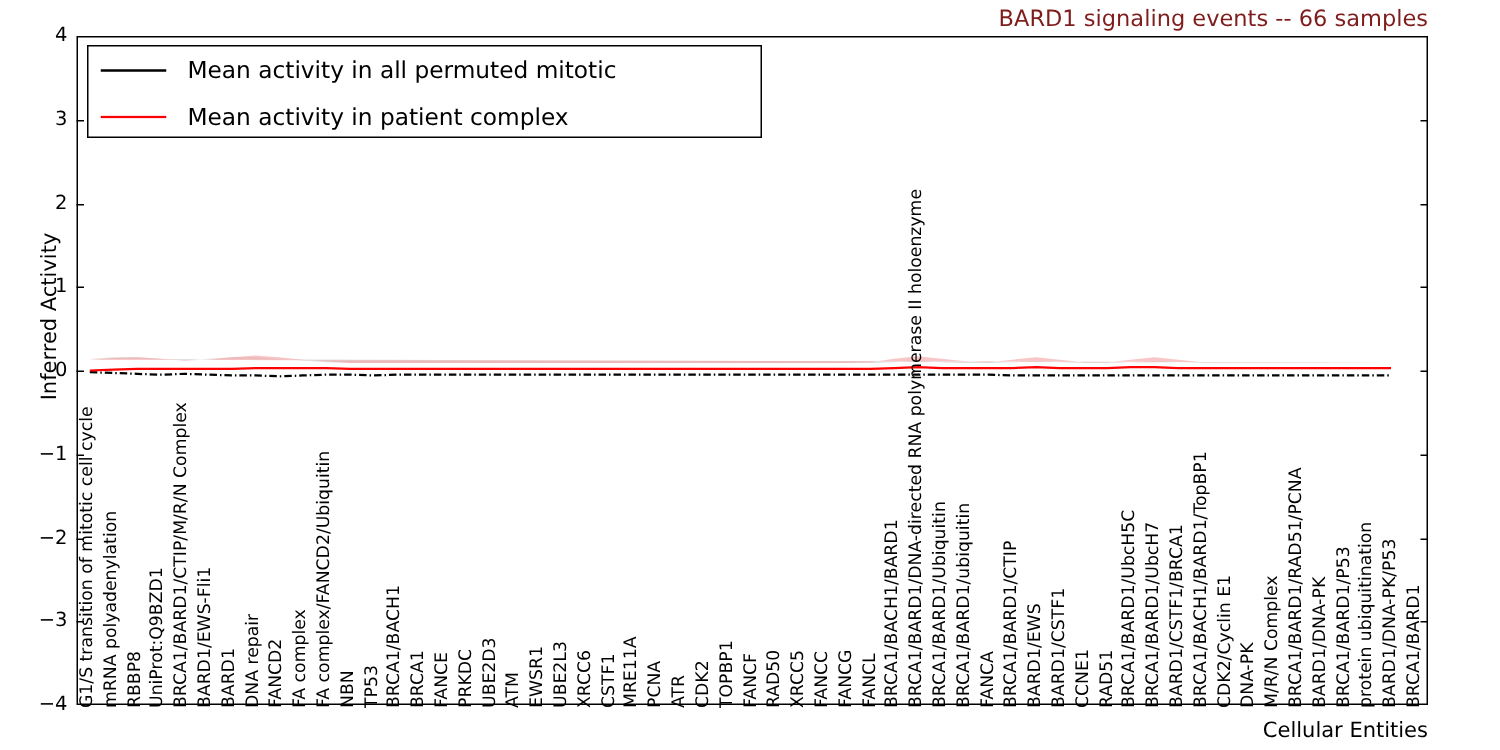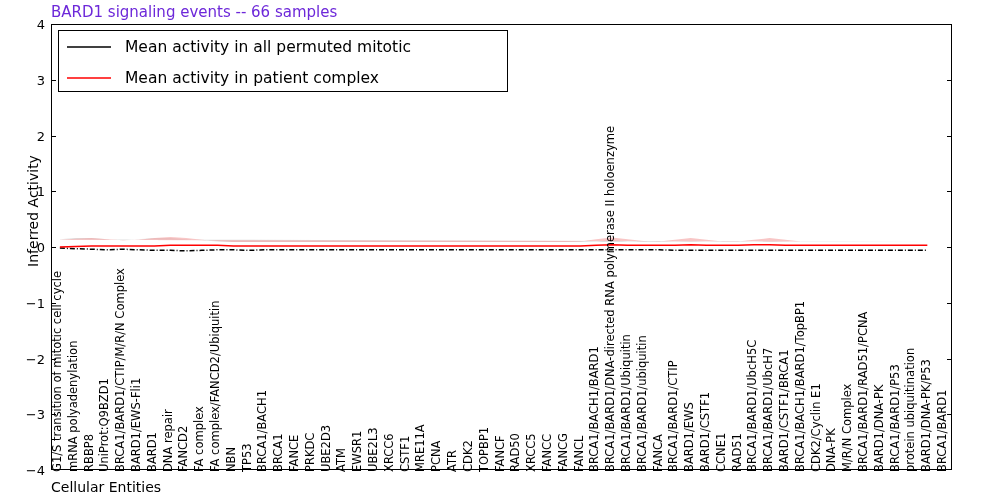--- a/index.html
+++ b/index.html
@@ -19,23 +19,23 @@
     left: 0; top: 0;
     width: 1000px;
     height: 500px;
   }
   
   #chart-title {
     position: absolute;
     left: 51px;
     top: 2px;
     width: 901px;
-    text-align: left;
+    text-align: right;
     font-size: 15px;
-    color: #6d28d9;
+    color: #7f1d1d;
     line-height: 20px;
     white-space: nowrap;
   }
   
   #plot-frame {
     position: absolute;
     left: 51px;
     top: 24px;
     width: 901px;
     height: 446px;
@@ -84,21 +84,21 @@
   .ytick-mark.right {
     left: auto;
     right: 48px;
   }
   
   #x-axis-label {
     position: absolute;
     left: 51px;
     top: 479px;
     width: 901px;
-    text-align: left;
+    text-align: right;
     font-size: 14px;
     color: #000000;
     white-space: nowrap;
   }
   #xtick-labels {
     position: absolute;
     left: 0;
     top: 0;
     width: 1000px;
     height: 500px;

